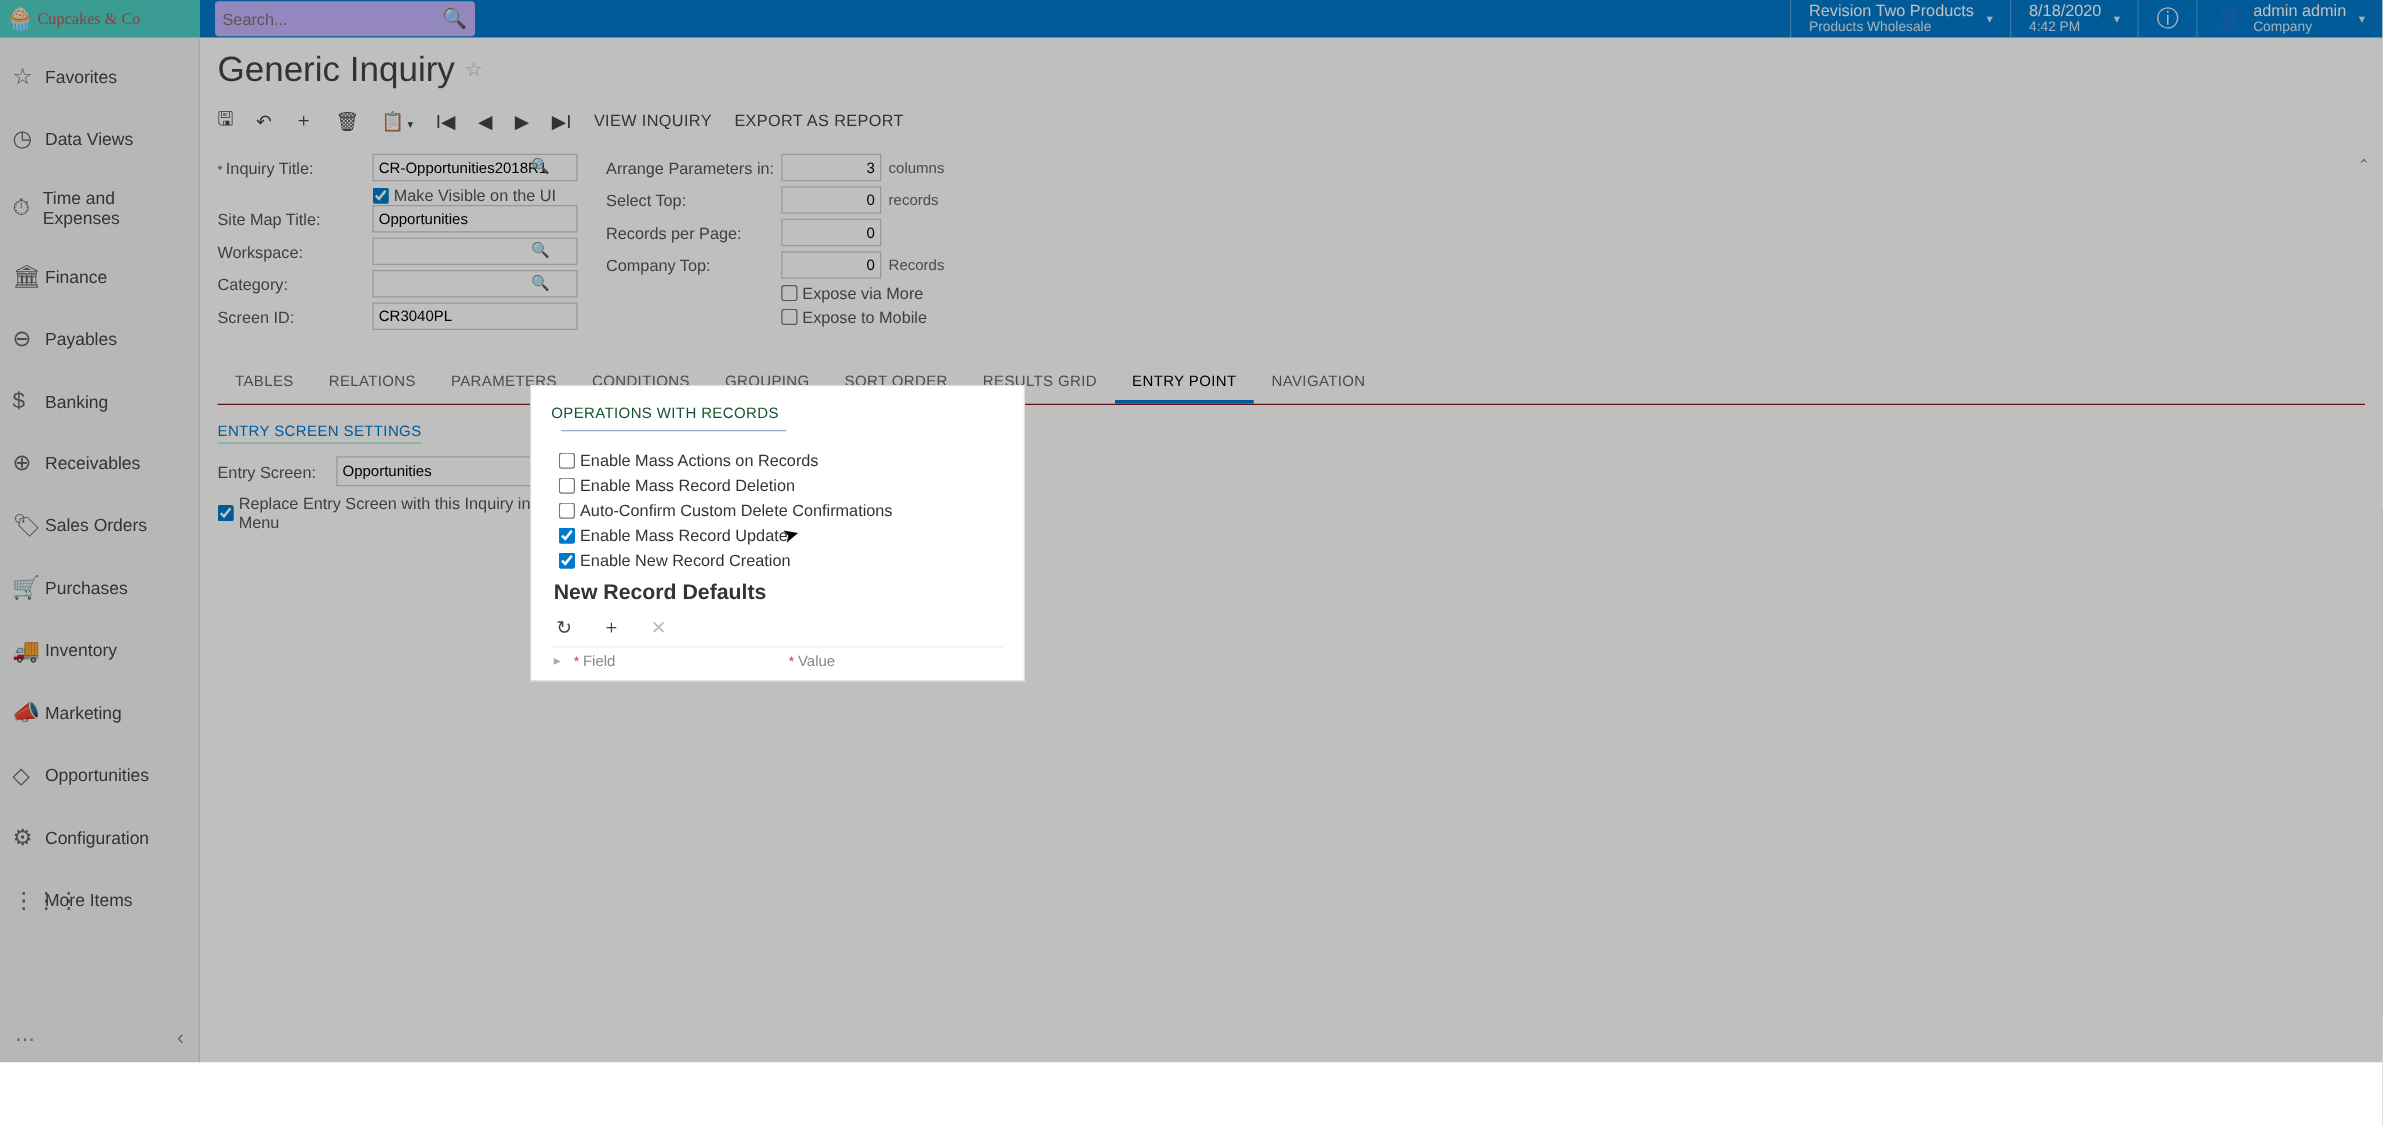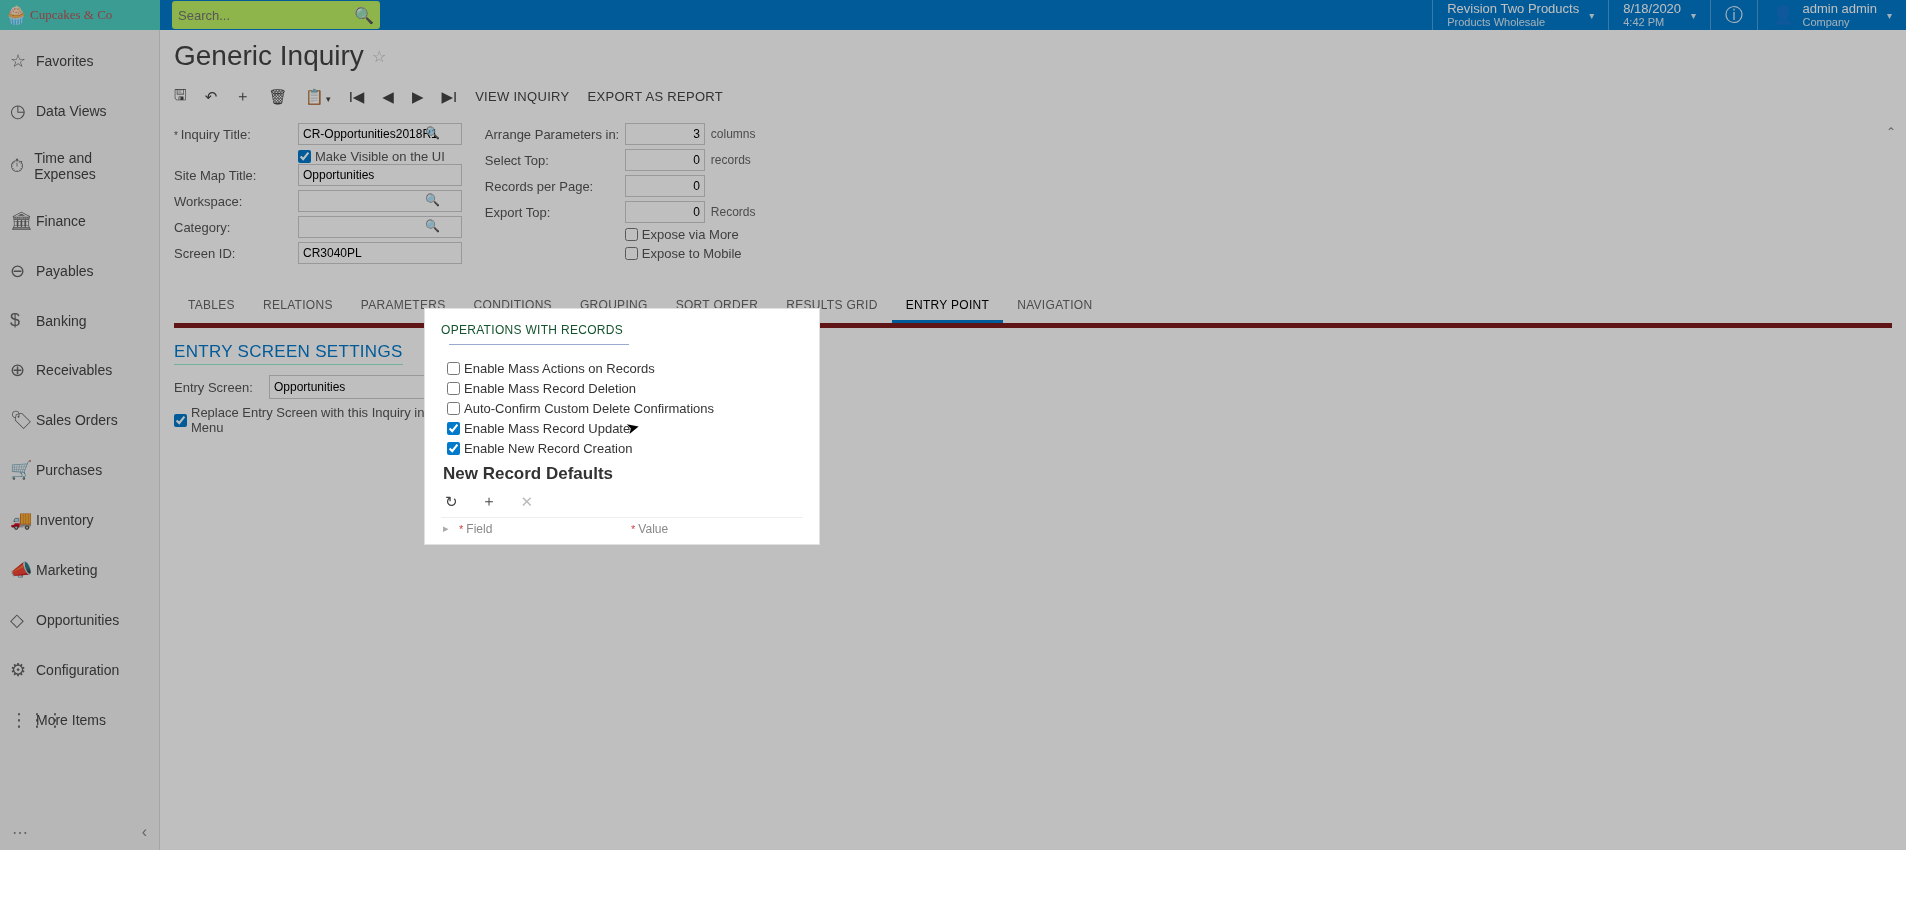--- a/index.html
+++ b/index.html
@@ -1,21 +1,21 @@
 <!DOCTYPE html>
 <html><head>
 <meta charset="utf-8">
 <style>
 * { box-sizing: border-box; margin: 0; padding: 0; font-family: Arial, sans-serif; }
 body { background: #fff; font-size: 13px; color: #333; position: relative; }
 .overlay { position: absolute; top:0; left:0; right:0; bottom:0; background: rgba(0,0,0,0.25); z-index: 5; pointer-events: none; }
 .header { background: #027acc; height: 30px; display: flex; align-items: center; color: #fff; }
 .logo { width: 160px; height: 38px; background: #4fd1c5; color: #c05555; font-family: cursive; font-size: 13px; display:flex; align-items:center; padding-left: 30px; position: relative; }
 .logo::before { content:"🧁"; position:absolute; left:5px; font-size:18px; }
-.searchbox { margin-left: 12px; width: 208px; height: 28px; background: #bef264; border-radius: 3px; display:flex; align-items:center; padding: 0 6px; }
+.searchbox { margin-left: 12px; width: 208px; height: 28px; background: #c4b5fd; border-radius: 3px; display:flex; align-items:center; padding: 0 6px; }
 .searchbox input { border:none; background:transparent; flex:1; font-size:13px; outline:none; color:#666; }
 .searchbox .sicon { color:#666; font-size:16px; }
 .header-spacer { flex:1; }
 .header-group { border-left: 1px solid rgba(255,255,255,0.3); padding: 0 14px; height:100%; display:flex; align-items:center; color:#fff; font-size:12px; }
 .hg-inner { line-height:1.2; }
 .hg-main { font-size:13px; }
 .hg-sub { font-size:11px; opacity:0.85; }
 .hg-caret { margin-left:10px; font-size:10px; opacity:0.85; }
 .hg-icon { font-size:18px; opacity:0.9; }
 .body { display:flex; min-height: 820px; }
@@ -37,25 +37,25 @@
 .field { display:flex; align-items:center; margin-bottom: 4px; font-size:13px; color:#555; }
 .flabel { width: 124px; }
 .flabel.req::before { content:"* "; color:#555; font-size:10px; }
 .finput { width: 164px; height:22px; border:1px solid #ccc; background:#fff; padding: 0 22px 0 4px; font-size:12px; position:relative; }
 .finput-wrap { position:relative; width:146px; }
 .finput-icon { position:absolute; right:4px; top:3px; font-size:12px; color:#777; }
 .fnum { width: 80px; height:22px; border:1px solid #ccc; text-align:right; padding-right:4px; font-size:12px; }
 .funit { margin-left:6px; font-size:12px; color:#666; }
 .fcheck { display:flex; align-items:center; margin-left: 124px; font-size:13px; color:#555; }
 .fcheck input, .ops-check input { margin-right:4px; accent-color:#027acc; }
-.tabs { display:flex; border-bottom:5px solid #7f1d1d; margin: 10px 14px 0 14px; }
+.tabs { display:flex; border-bottom:1px solid #7f1d1d; margin: 10px 14px 0 14px; }
 .tab { padding: 8px 14px; font-size:12px; color:#666; cursor:pointer; letter-spacing:0.3px; }
 .tab.active { color:#000000; border-bottom:3px solid #027acc; }
 .content-area { padding: 14px; position:relative; display:flex; gap: 40px; }
-.section-title { font-size:17px; color:#027acc; letter-spacing:0.3px; margin-bottom: 10px; border-bottom:1px solid #9ec; padding-bottom:2px; width:fit-content; }
+.section-title { font-size:12px; color:#027acc; letter-spacing:0.3px; margin-bottom: 10px; border-bottom:1px solid #9ec; padding-bottom:2px; width:fit-content; }
 .section-title-wide { font-size:12px; color:#14532d; letter-spacing:0.3px; margin-bottom: 10px; position:relative; }
 .section-title-wide::after { content:""; display:inline-block; height:1px; background:#9ac; width:180px; vertical-align:middle; margin-left:8px; }
 .entry-left { width: 280px; }
 .entry-field { display:flex; align-items:center; font-size:13px; color:#555; margin-bottom:6px; }
 .entry-field .el { width: 100px; }
 .entry-input { flex:1; height:24px; border:1px solid #ccc; padding:0 24px 0 4px; font-size:12px; }
 .entry-input-wrap { position:relative; flex:1; }
 .replace { display:flex; align-items:center; font-size:13px; color:#555; }
 .modal-panel { position:absolute; z-index:10; background:#fff; border:1px solid #e0e0e0; box-shadow:none; left: 424px; top: 308px; width: 396px; padding: 14px 16px 8px 16px; }
 .ops-check { display:flex; align-items:center; font-size:13px; color:#333; margin-bottom: 5px; margin-left: 6px; }
@@ -233,21 +233,21 @@
           <div class="field">
               <span class="flabel" style="width:140px">Select Top:</span>
               <input class="fnum" value="0" style="">
               <span class="funit">records</span>
             </div>
           <div class="field">
               <span class="flabel" style="width:140px">Records per Page:</span>
               <input class="fnum" value="0" style="">
             </div>
           <div class="field">
-              <span class="flabel" style="width:140px">Export Top:</span>
+              <span class="flabel" style="width:140px">Company Top:</span>
               <input class="fnum" value="0" style="">
               <span class="funit">Records</span>
             </div>
           <div class="field" style="margin-left:140px">
               <input type="checkbox" style="margin-right: 4px;">
               <span>Expose via More</span>
             </div>
           <div class="field" style="margin-left:140px">
               <input type="checkbox" style="margin-right: 4px;">
               <span>Expose to Mobile</span>

